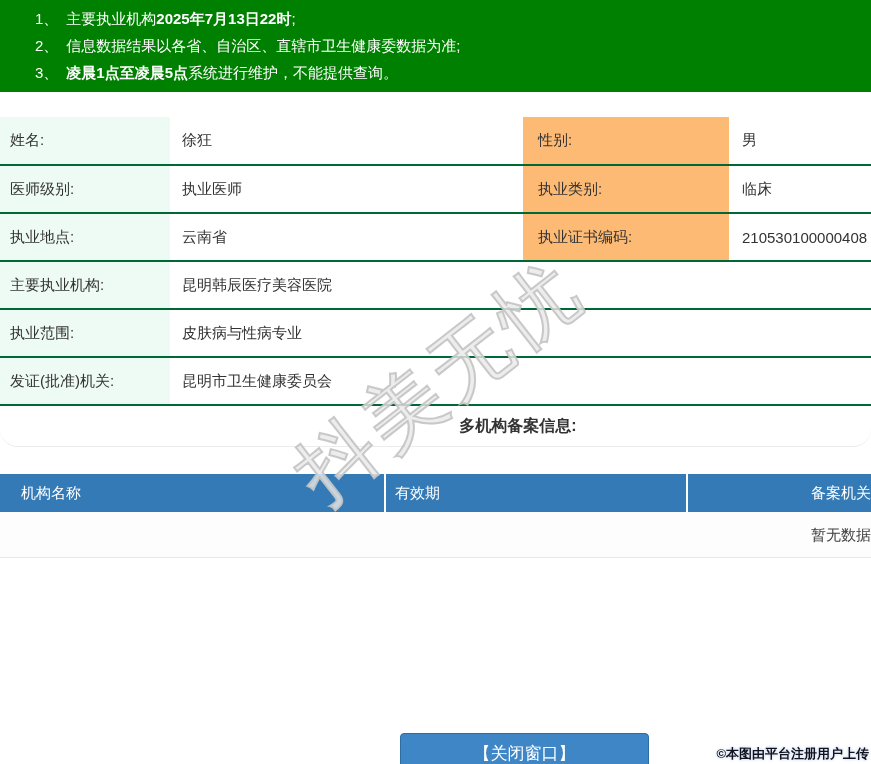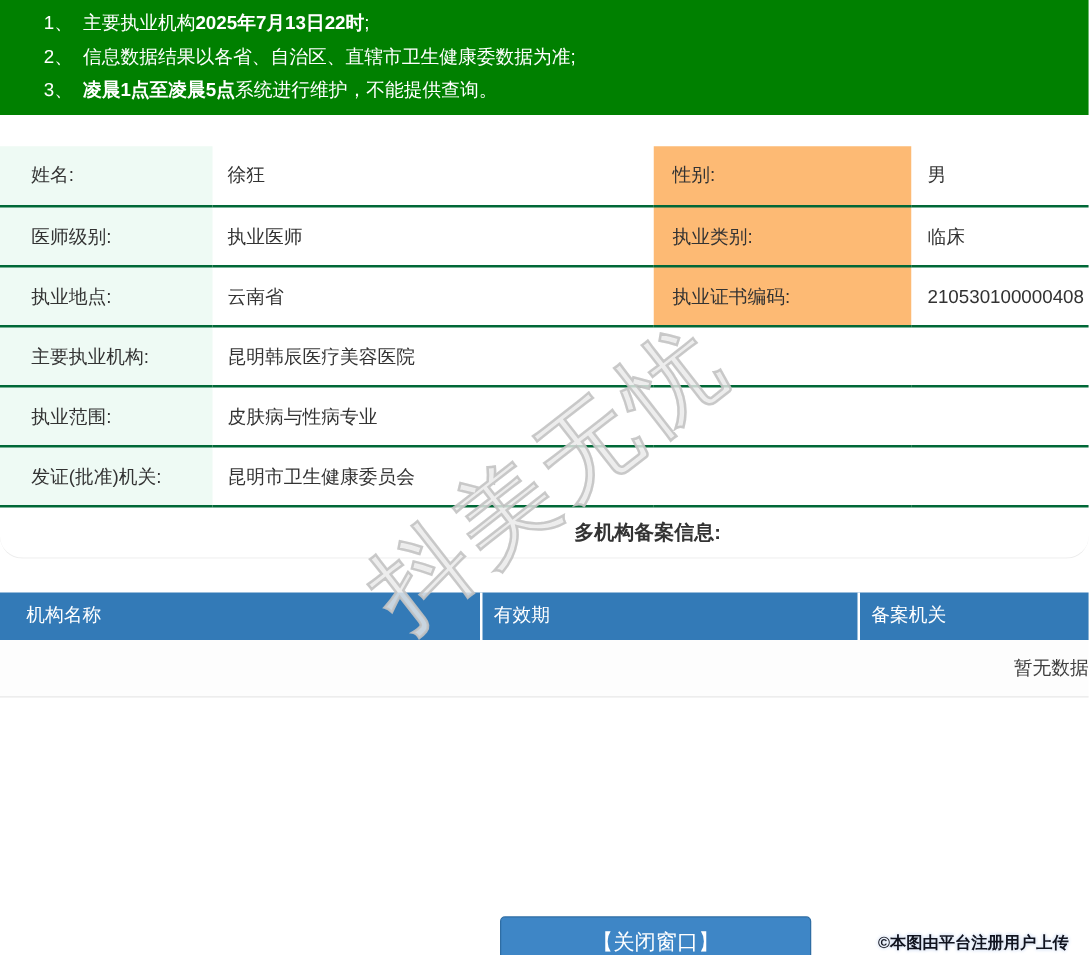--- a/index.html
+++ b/index.html
@@ -35,21 +35,21 @@
   table.profile td {
     height: 48px;
     font-size: 15px;
     color: #333333;
     border-bottom: 2px solid #006837;
     vertical-align: middle;
   }
   td.lbl {
     background: #eefaf4;
     width: 170px;
-    padding-left: 25px;
+    padding-left: 10px;
   }
   td.lbl2 {
     background: #fdba74;
     width: 206px;
     padding-left: 15px;
   }
   td.val { width: 353px; padding-left: 12px; }
   td.val2 { padding-left: 13px; }
   td.valwide { padding-left: 12px; }
 
@@ -78,21 +78,21 @@
     height: 38px;
   }
   .org-header .cell {
     color: #ffffff;
     font-size: 15px;
     line-height: 38px;
     padding-left: 9px;
   }
   .org-header .c1 { width: 372px; margin-left: 12px; }
   .org-header .c2 { width: 302px; border-left: 2px solid #ffffff; }
-  .org-header .c3 { flex: 1; border-left: 2px solid #ffffff; }
+  .org-header .c3 { flex: 1; border-left: 2px solid #ffffff; text-align: right; }
   .org-empty {
     height: 46px;
     line-height: 46px;
     border-bottom: 1px solid #e7e7e7;
     background: #fdfdfd;
   }
   .org-empty .txt {
     display: block;
     margin-left: 165px;
     text-align: right;
@@ -129,21 +129,21 @@
     border: 1px solid #2e6da4;
     border-radius: 4px;
     color: #ffffff;
     font-size: 17px;
     font-family: "Liberation Sans", "DejaVu Sans", sans-serif;
     cursor: pointer;
     text-align: center;
   }
   .copyright {
     position: absolute;
-    right: 16px;
+    right: 2px;
     top: 745px;
     font-size: 13px;
     font-weight: bold;
     color: #10131f;
     text-shadow: 0 0 2px #ffffff, 0 0 3px #9db9e8;
     white-space: nowrap;
   }
 </style>
 </head>
 <body>

